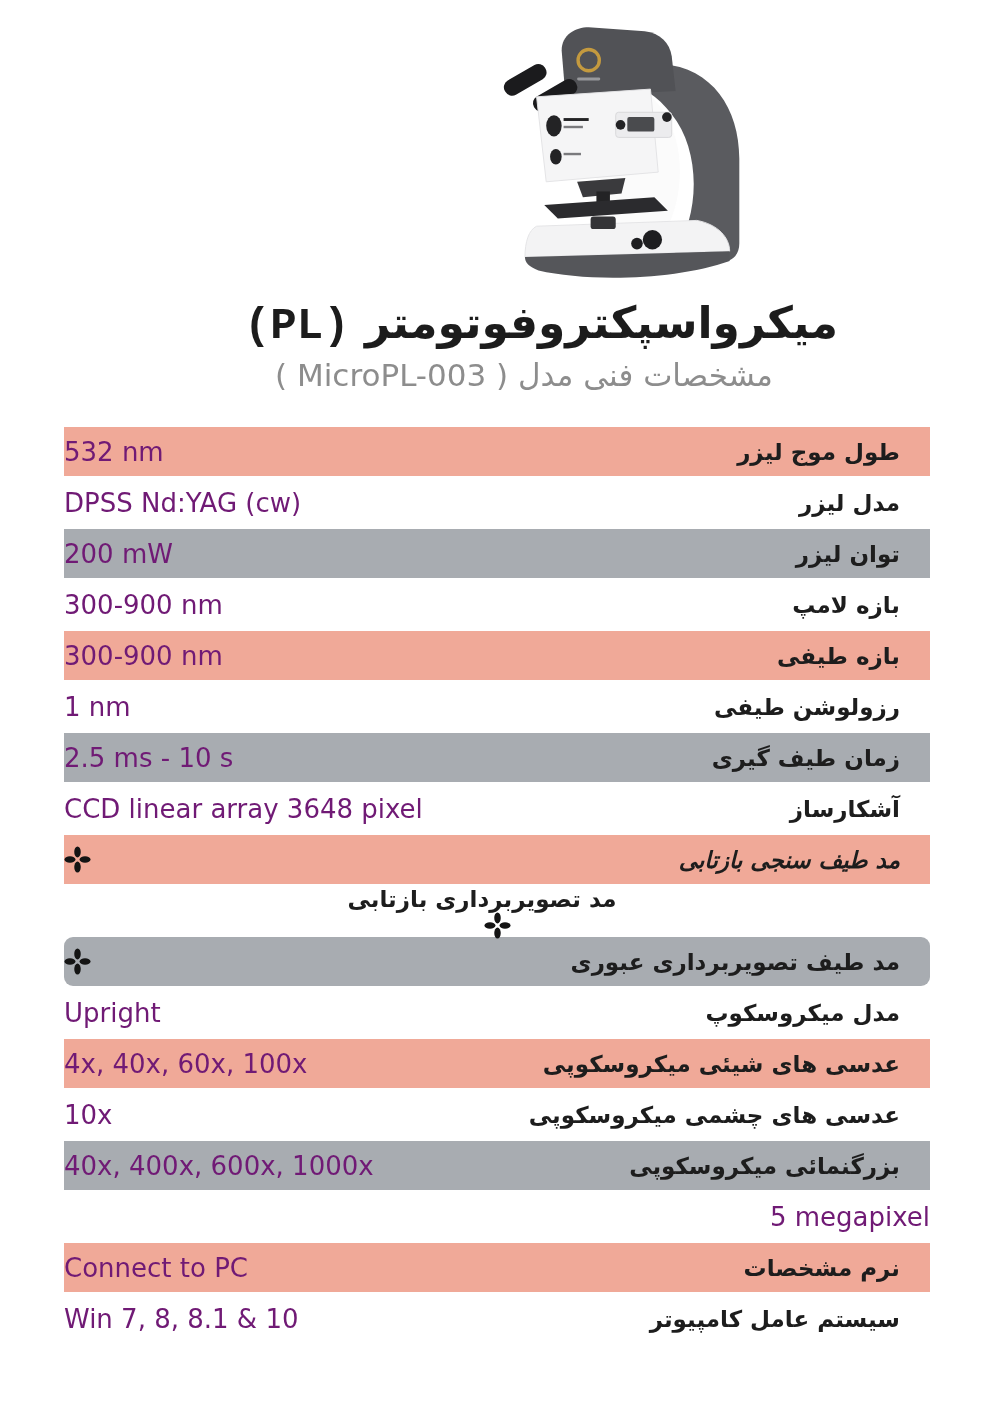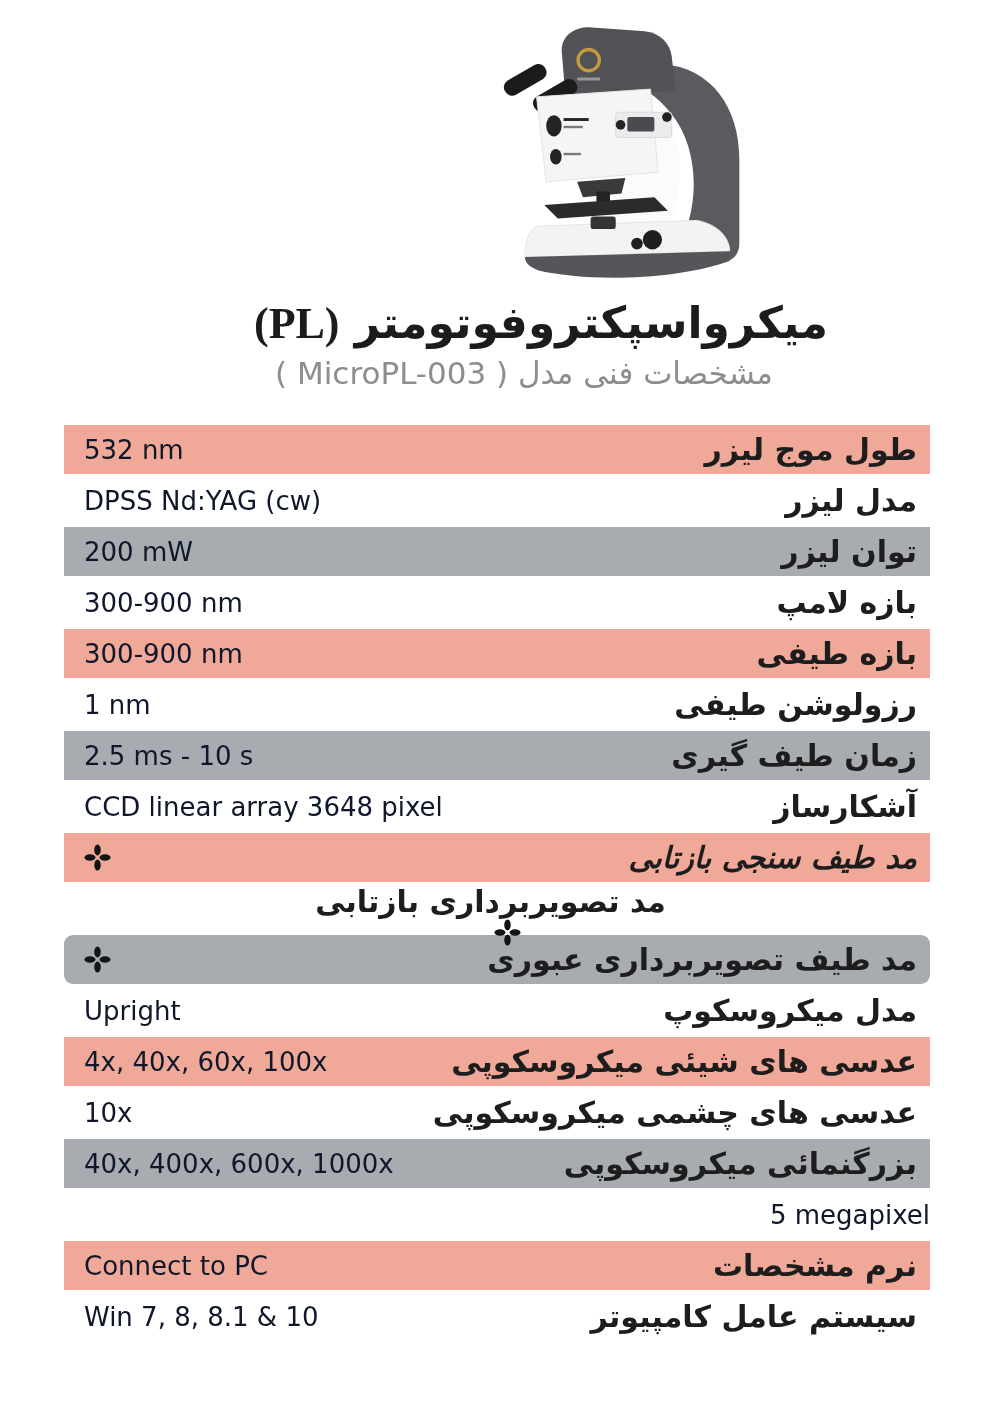--- a/index.html
+++ b/index.html
@@ -23,21 +23,21 @@
   .title{
     margin:10px 0 0 0;
     text-align:center;
     transform:translateX(45px);
     font-size:44px;
     font-weight:bold;
     color:#1c1c1c;
     line-height:1.15;
   }
   .title .t-en{
-    font-family:Liberation Serif, serif;
+    font-family:Liberation Mono, monospace;
     font-weight:bold;
   }
   .subtitle{
     margin-top:6px;
     text-align:center;
     transform:translateX(28px);
     font-size:31px;
     color:#8d8d8d;
     line-height:1.15;
   }
@@ -46,30 +46,29 @@
     margin:34px 62px 0 64px;
   }
   .row{
     display:flex;
     align-items:center;
     justify-content:space-between;
     height:49px;
     margin-bottom:2px;
   }
   .label{
-    font-size:30px;
+    font-size:23px;
     font-weight:bold;
     color:#1d1d1d;
-    padding-right:13px;
+    padding-right:30px;
     white-space:nowrap;
   }
   .value{
     font-size:26px;
-    color:#0f172a;
-    padding-left:20px;
+    color:#701a75;
     white-space:nowrap;
   }
   .value svg{display:block;}
 </style>
 </head>
 <body>
 
 <div class="page">
 
   <div class="hero">

